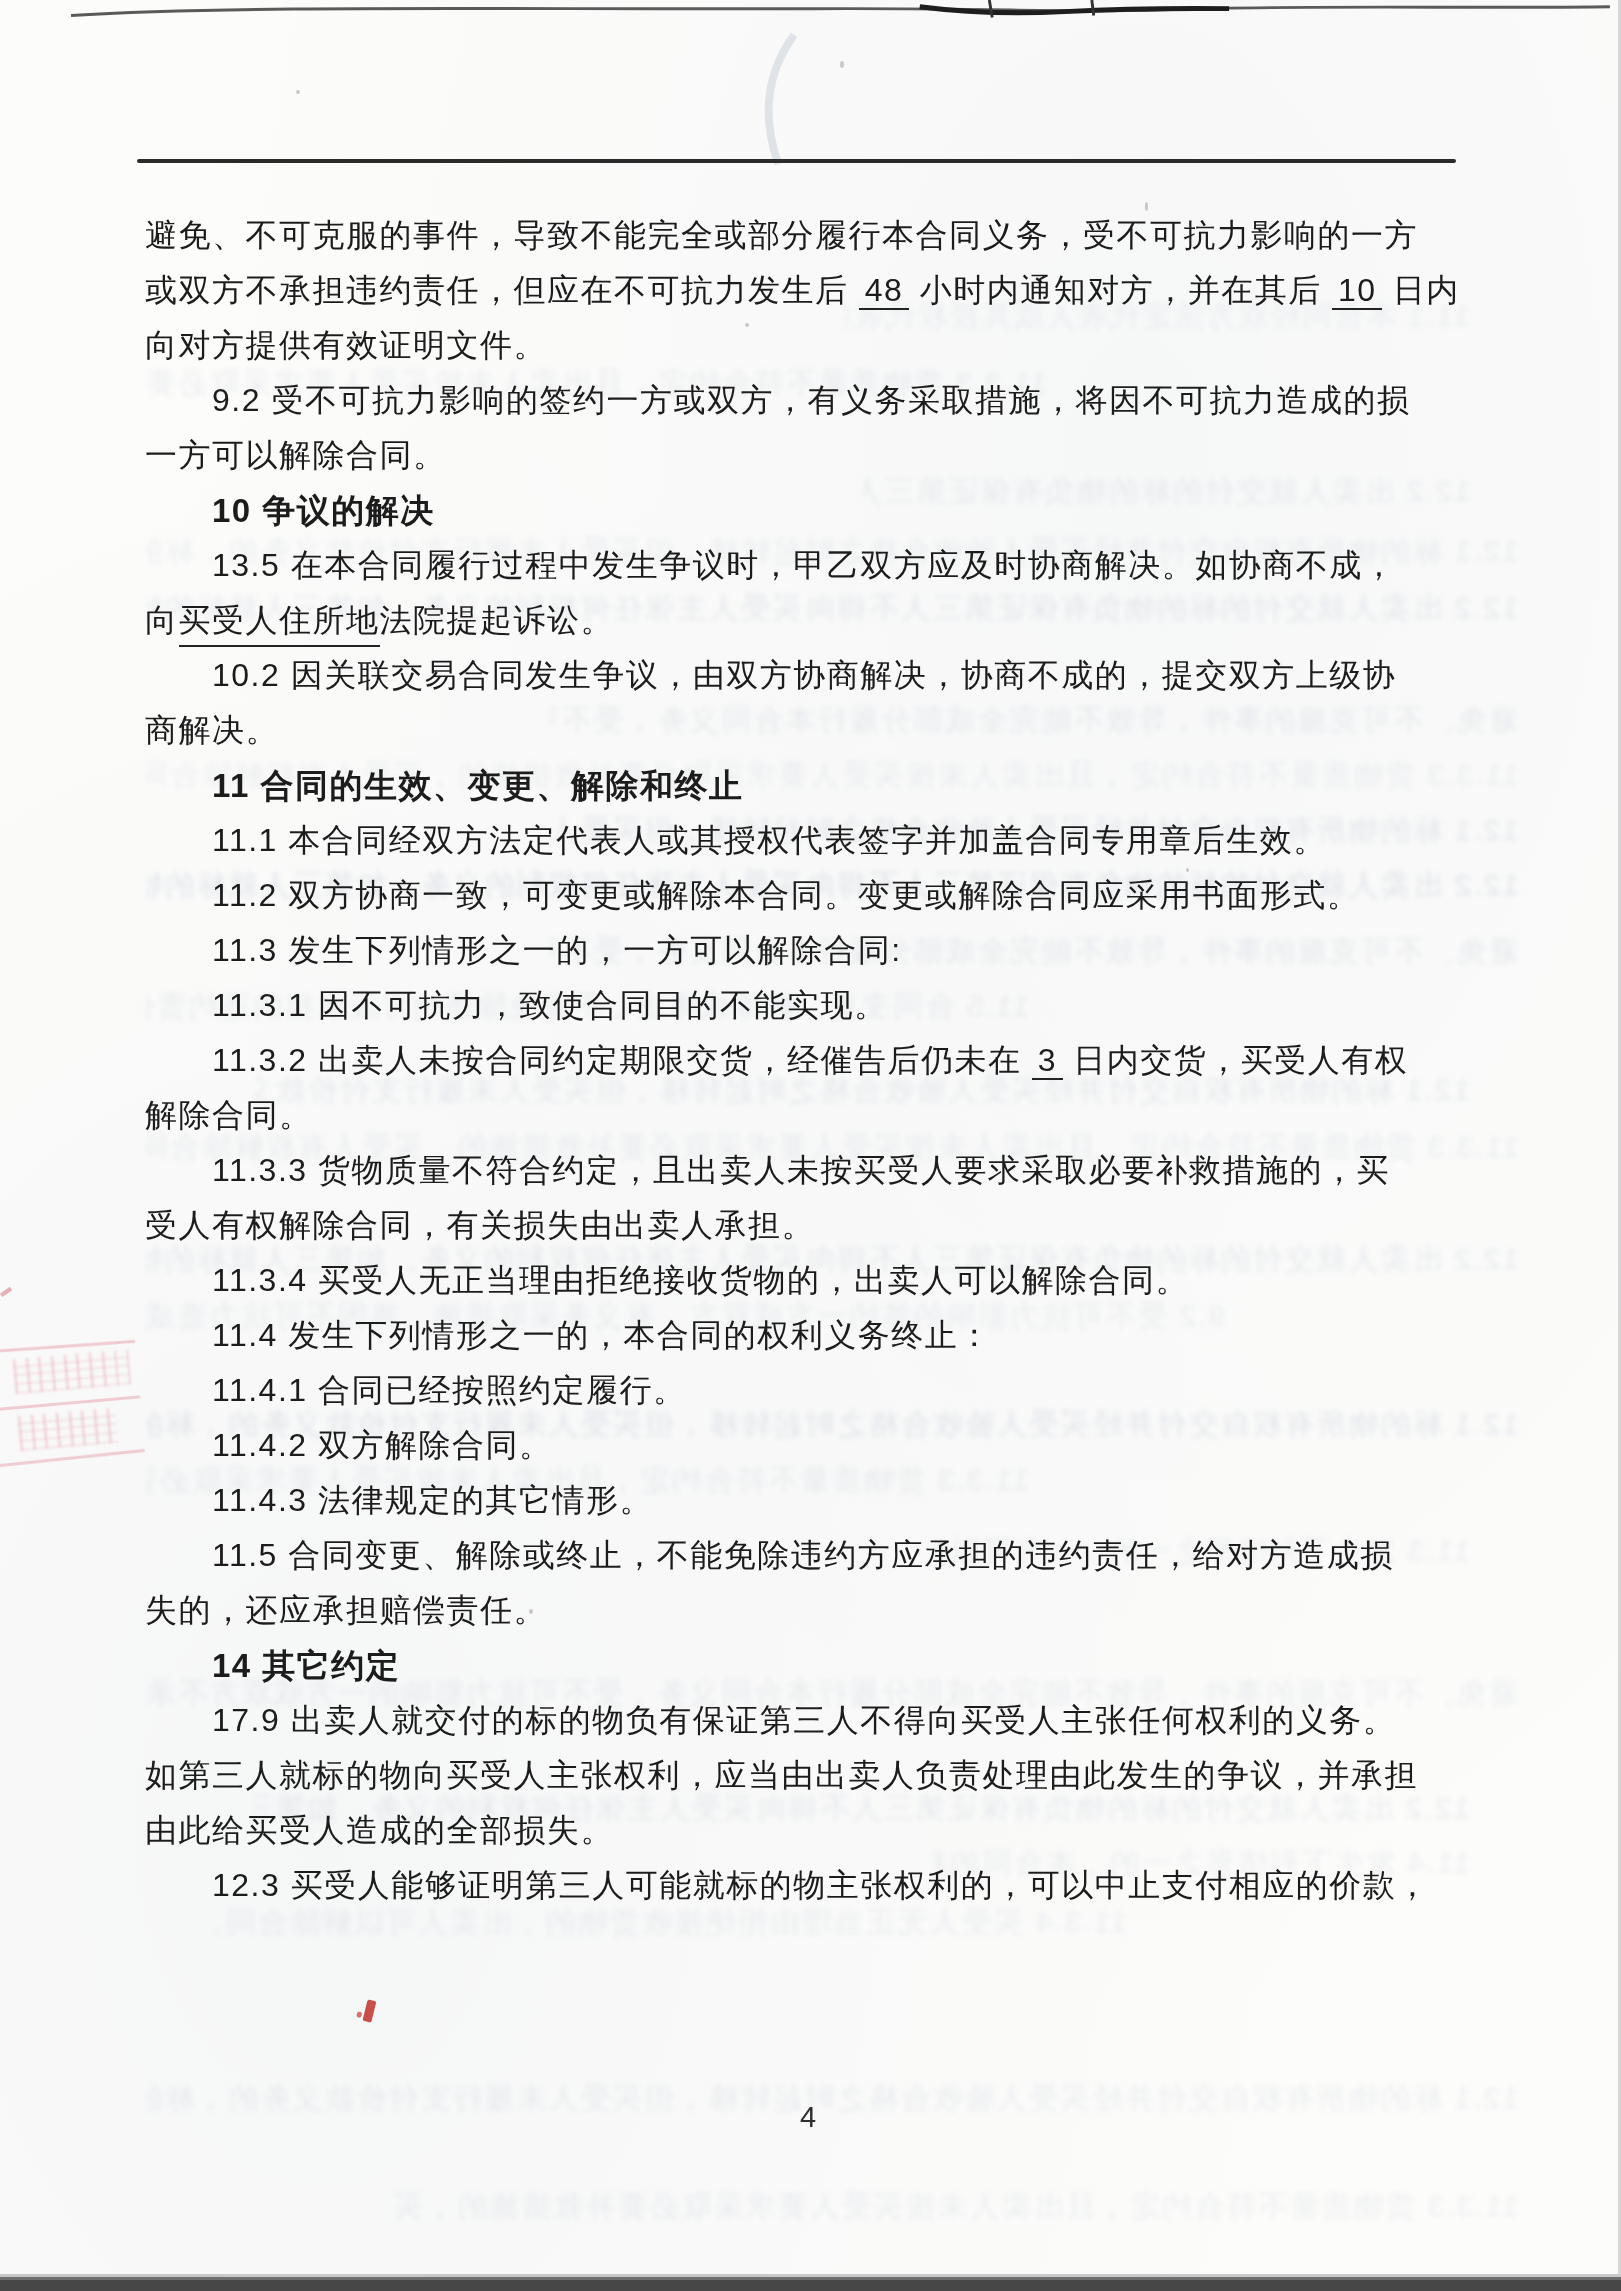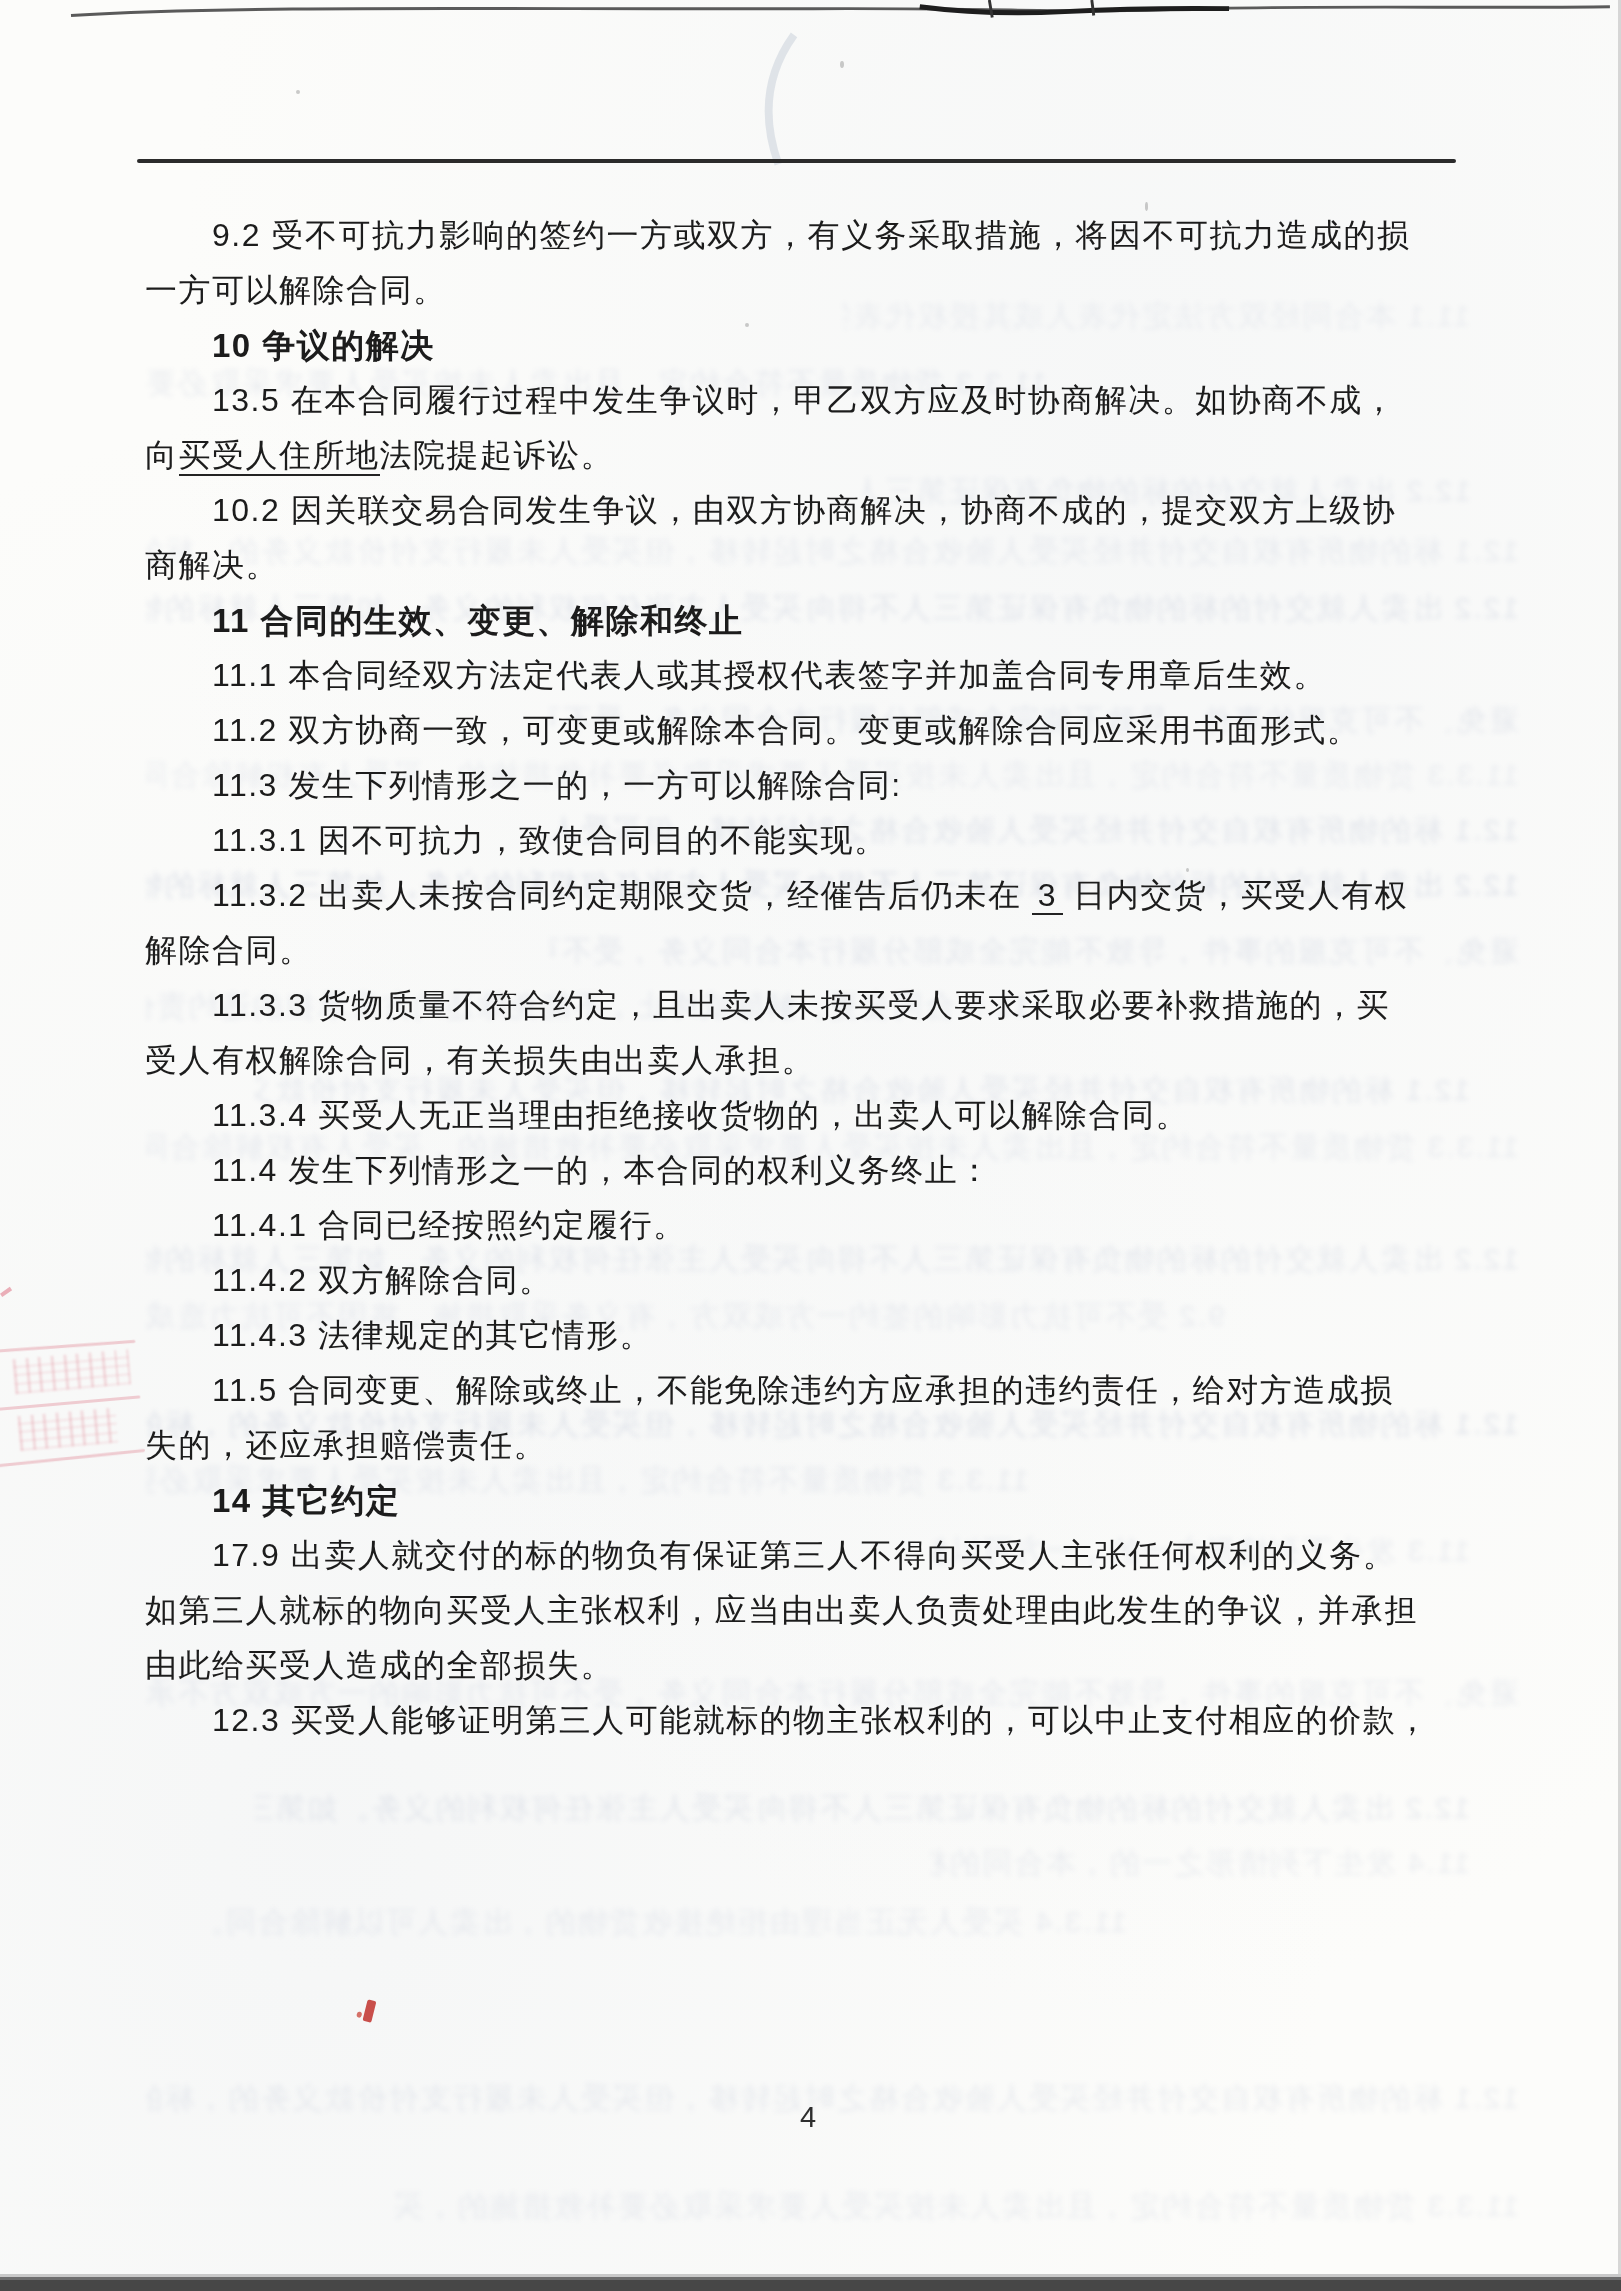--- a/index.html
+++ b/index.html
@@ -20,21 +20,21 @@
   .edge-bottom{position:absolute;left:0;bottom:0;width:1621px;height:17.6px;
     background:linear-gradient(#c9c9c9 0 2.9px,#6e6e6e 2.9px 5.9px,#474747 5.9px 100%);}
   .edge-right{position:absolute;top:0;right:0;width:2.9px;height:2292px;background:rgba(170,170,170,.45);}
   
   .rule{position:absolute;left:137px;top:159px;width:1319px;height:3.9px;background:#2b2b2b;border-radius:2px;}
   
   .content{position:absolute;left:145px;top:208px;width:1325px;}
   .line{height:55px;line-height:55px;font-size:32px;letter-spacing:1.5px;white-space:nowrap;}
   .indent{padding-left:67px;}
   .heading .line{font-weight:bold;font-size:33px;}
-  .u{border-bottom:2.9px solid #232323;padding-bottom:1px;}
+  .u{border-bottom:2.9px solid #232323;padding-bottom:7px;}
   .num{padding:0 5.9px;}
   .blank{padding:0 45px;}
   
   .pageno{position:absolute;left:686px;top:2098px;width:245px;text-align:center;
     font-size:29px;line-height:39px;color:#2e2e2e;letter-spacing:1px;}
   
   .ghostlayer{position:absolute;left:0;top:0;width:1621px;height:2292px;pointer-events:none;}
   .ghost{position:absolute;height:43px;line-height:43px;font-size:30px;letter-spacing:2px;
     color:#7e8cb0;transform:scaleX(-1);filter:blur(2.5px);
     white-space:nowrap;overflow:hidden;}
@@ -90,20 +90,25 @@
     <path d="M940,7 q70,9 150,5 t170,-3" stroke="#1e1e1e" stroke-width="5" fill="none"></path>
     <path d="M1012,0 l3,18 M1118,0 l2,16" stroke="#333" stroke-width="3" fill="none"></path>
   </svg>
   <svg class="smudge" viewBox="0 0 70 150">
     <path d="M58,8 q-42,58 -16,132" stroke="#d4dae1" stroke-width="8" fill="none" opacity="0.7"></path>
   </svg>
 
   <div class="rule"></div>
 
   <div class="content">
+      <div class="block body">
+        <div class="line"><span>避免、不可克服的事件，导致不能完全或部分履行本合同义务，受不可抗力影响的一方</span></div>
+        <div class="line"><span>或双方不承担违约责任，但应在不可抗力发生后 </span><span class="u num">48</span><span> 小时内通知对方，并在其后 </span><span class="u num">10</span><span> 日内</span></div>
+        <div class="line"><span>向对方提供有效证明文件。</span></div>
+      </div>
       <div class="block body">
         <div class="line indent"><span>9.2 受不可抗力影响的签约一方或双方，有义务采取措施，将因不可抗力造成的损</span></div>
         <div class="line"><span>一方可以解除合同。</span></div>
       </div>
       <div class="block heading">
         <div class="line indent"><span>10 争议的解决</span></div>
       </div>
       <div class="block body">
         <div class="line indent"><span>13.5 在本合同履行过程中发生争议时，甲乙双方应及时协商解决。如协商不成，</span></div>
         <div class="line"><span>向</span><span class="u">买受人住所地</span><span>法院提起诉讼。</span></div>

